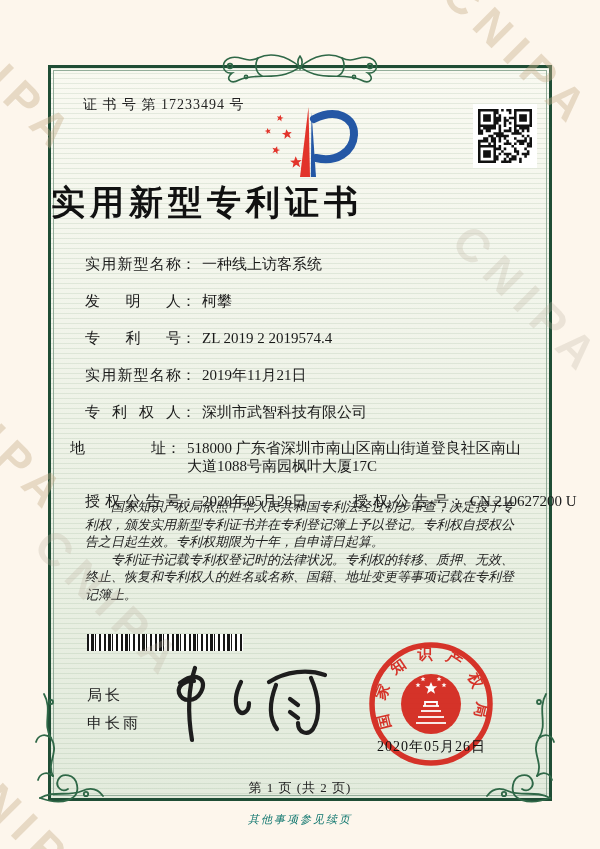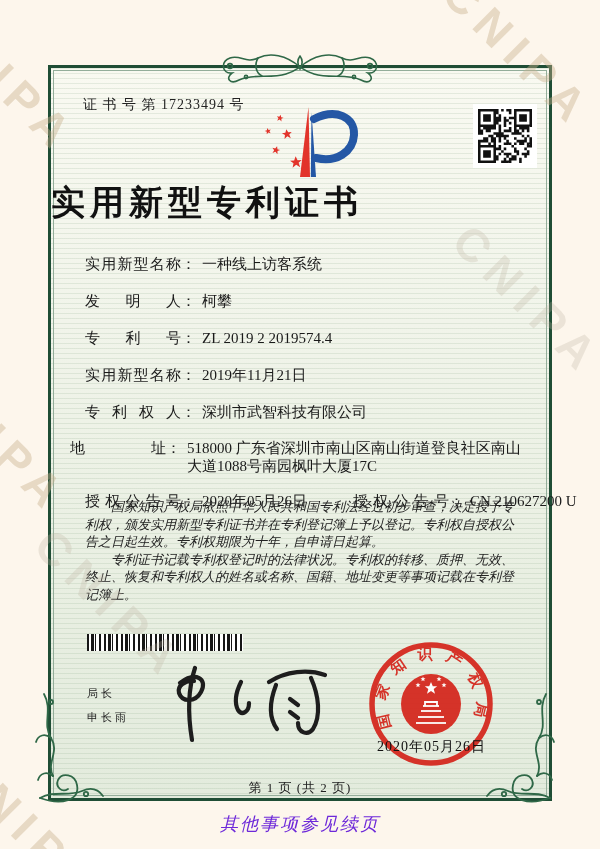--- a/index.html
+++ b/index.html
@@ -47,33 +47,33 @@
   .paras{position:absolute;left:34px;top:430px;width:438px;font-size:13px;line-height:17.5px;
          font-style:italic;color:#222;}
   .paras p{margin:0;text-indent:2em;}
 
   .barcode{position:absolute;left:36px;top:566px;width:156px;height:17px;
     background:repeating-linear-gradient(90deg,#161616 0 2px,#fff 2px 4px,#161616 4px 7px,
        #fff 7px 8px,#161616 8px 9px,#fff 9px 12px,#161616 12px 14px,#fff 14px 17px);}
 
   .director{position:absolute;left:36px;top:618px;
             font-family:"Liberation Sans","DejaVu Sans",sans-serif;
-            font-size:11px;letter-spacing:3px;color:#222;}
+            font-size:15px;letter-spacing:3px;color:#222;}
   .director div{margin-bottom:9px;}
   .sig{position:absolute;left:102px;top:588px;width:190px;height:100px;}
 
   .seal{position:absolute;left:312px;top:568px;width:136px;height:136px;opacity:.94;}
   .sealdate{position:absolute;left:326px;top:670px;width:140px;z-index:5;
             font-size:14px;letter-spacing:1px;color:#111;}
 
   .pageind{position:absolute;left:0;top:711px;width:100%;text-align:center;
            font-size:13px;color:#222;letter-spacing:1px;}
 
   .footnote{position:absolute;left:0;top:812px;width:100%;text-align:center;z-index:2;
-            font-size:18px;font-style:italic;letter-spacing:2px;color:#6d28d9;}
+            font-size:11px;font-style:italic;letter-spacing:2px;color:#0f766e;}
 </style>
 </head>
 <body>
 
 <div class="page">
 
   <span class="wm" style="left:-46px;top:-8px;">CNIPA</span>
   <span class="wm" style="left:470px;top:-34px;">CNIPA</span>
   <span class="wm faint" style="left:480px;top:214px;">CNIPA</span>
   <span class="wm" style="left:-54px;top:352px;">CNIPA</span>

